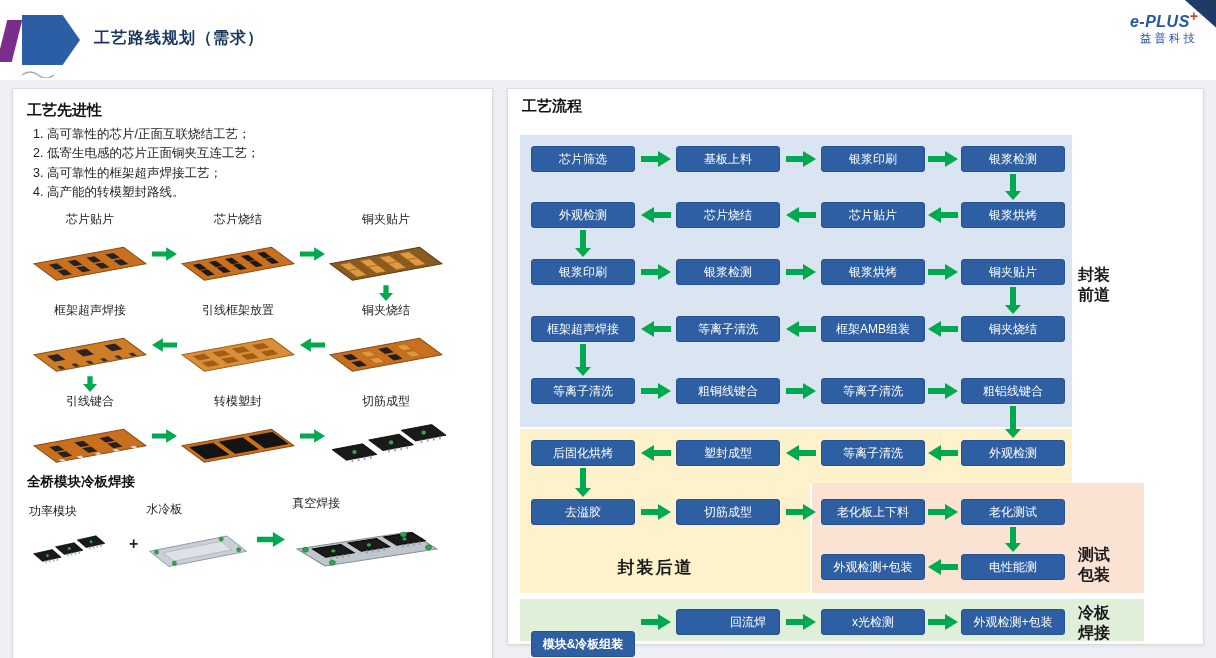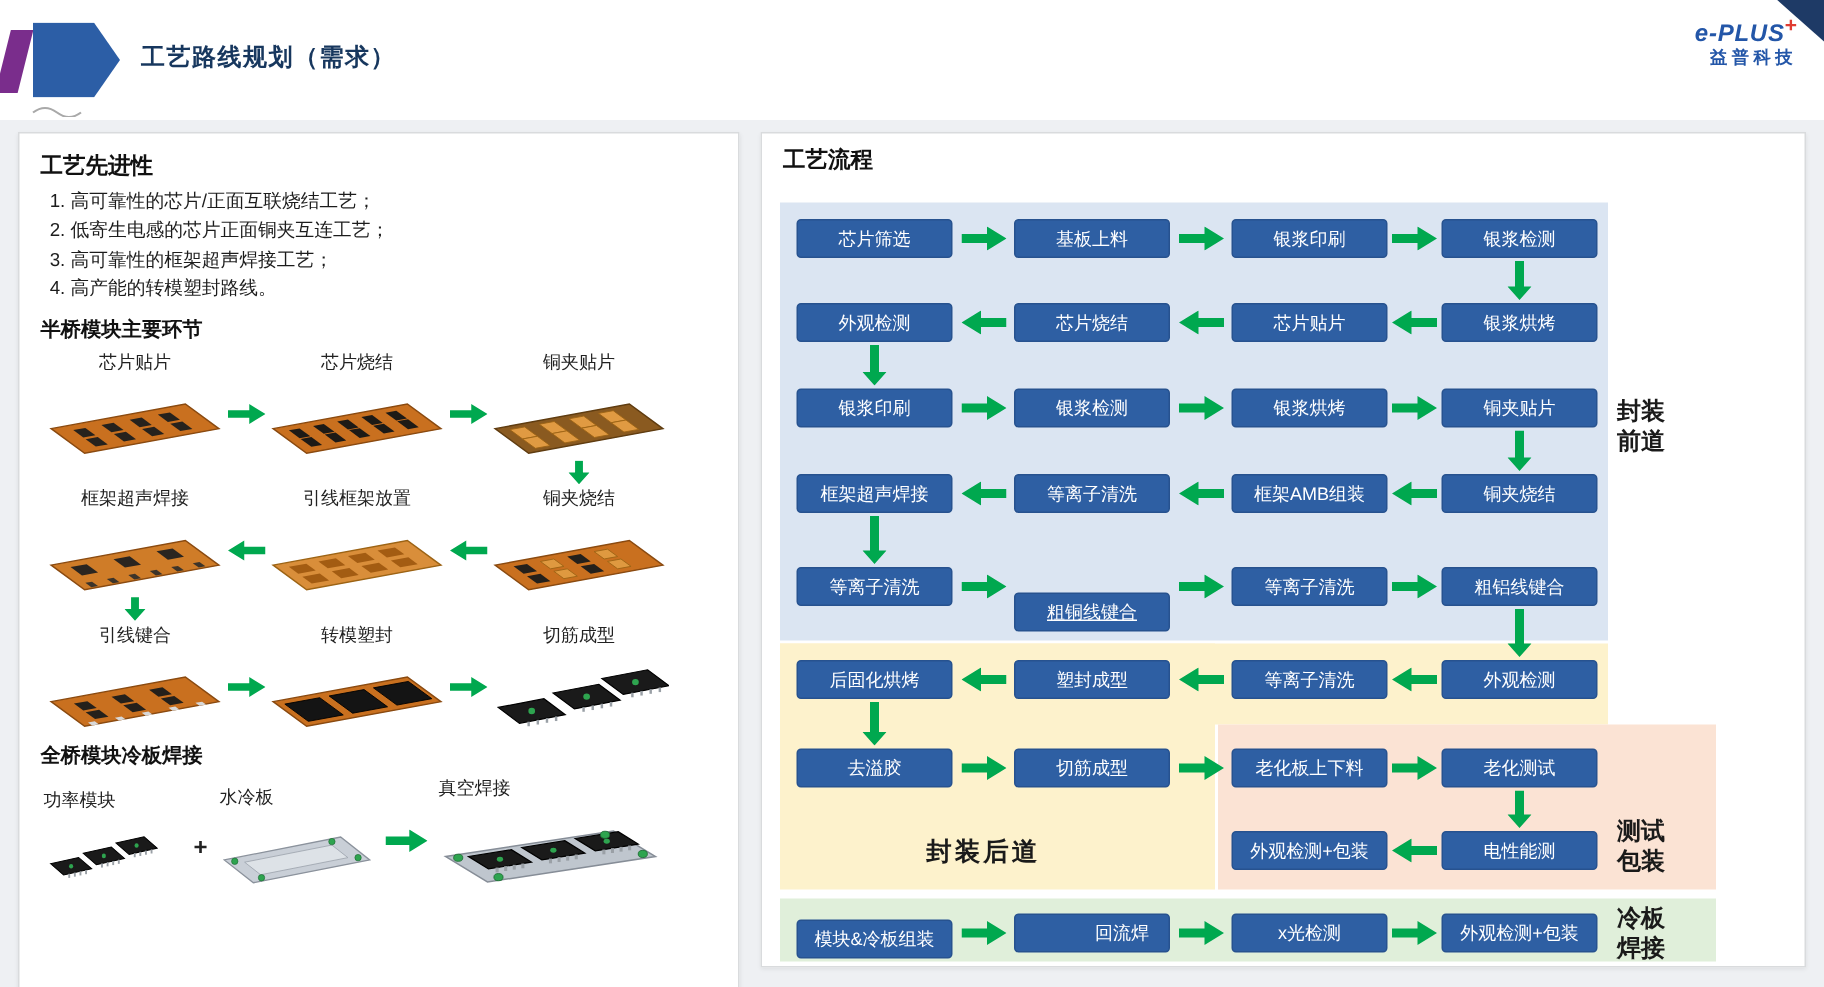--- a/index.html
+++ b/index.html
@@ -10,21 +10,21 @@
   
   .header{position:absolute;top:0;left:0;width:100%;height:80px;background:#ffffff}
   .deco-purple{position:absolute;left:2px;top:20px;width:15px;height:42px;background:#7a2d8c;transform:skewX(-14deg)}
   .deco-blue{position:absolute;left:22px;top:15px;width:58px;height:50px;background:#2c5ea6;
              clip-path:polygon(0 0,70% 0,100% 50%,70% 100%,0 100%)}
   .slide-title{position:absolute;left:94px;top:28px;font-size:16px;font-weight:700;color:#17375e;letter-spacing:1px;white-space:nowrap}
   .squiggle{position:absolute;left:20px;top:68px}
   .logo{position:absolute;right:18px;top:9px;text-align:right;line-height:1.05}
   .logo-brand{font-size:16px;font-weight:800;font-style:italic;color:#2356a8;letter-spacing:.5px}
   .logo-plus{font-size:14px;font-weight:800;color:#e03c31;vertical-align:super}
-  .logo-sub{font-size:11.5px;font-weight:700;color:#2356a8;letter-spacing:3px;margin-top:1px}
+  .logo-sub{font-size:11.5px;font-weight:400;color:#2356a8;letter-spacing:3px;margin-top:1px}
   .corner-tri{position:absolute;right:0;top:0;width:38px;height:30px;background:#1e3a66;
               clip-path:polygon(18% 0,100% 0,100% 92%)}
 
   
   .panel{position:absolute;background:#fff;border:1px solid #d9dbdd;box-shadow:0 1px 3px rgba(0,0,0,.08)}
   .panel-left{left:12px;top:88px;width:481px;height:647px;padding:10px 14px}
   .panel-right{left:507px;top:88px;width:697px;height:557px}
 
   
   .adv-title{font-size:15px;font-weight:700;color:#111;margin:2px 0 5px}
@@ -86,21 +86,20 @@
 
   <div class="panel panel-left">
     <h2 class="adv-title">工艺先进性</h2>
     <ol class="adv-list">
       <li>高可靠性的芯片/正面互联烧结工艺；</li>
       <li>低寄生电感的芯片正面铜夹互连工艺；</li>
       <li>高可靠性的框架超声焊接工艺；</li>
       <li>高产能的转模塑封路线。</li>
     </ol>
 
-    <h3 class="sec-title">半桥模块主要环节</h3>
 
     <div class="hb-grid">
 
       <div class="proc-cell" style="grid-column:1;grid-row:1">
         <span class="proc-label">芯片贴片</span>
         <div class="proc-img">
             <svg viewBox="0 0 118 58" width="100%" height="100%" preserveAspectRatio="none">
               <polygon points="4,36 92,19 114,36 26,53" fill="#c9701f" stroke="#8a4a10" stroke-width="1"></polygon>
               <polygon points="18.52,37.02 26.439999999999998,35.49 33.04,40.59 25.119999999999997,42.120000000000005" fill="#26221d"></polygon>
               <polygon points="37.00000000000001,33.45 44.92000000000001,31.92 51.52000000000001,37.02 43.60000000000001,38.550000000000004" fill="#26221d"></polygon>
@@ -436,21 +435,21 @@
         <div class="flow-arrow" style="left: 120.5px; top: 202px;"><svg width="30" height="16" viewBox="0 0 30 16">
             <polygon points="30,5 13,5 13,0 0,8 13,16 13,11 30,11" fill="#00a84f"></polygon>
           </svg></div>
         <div class="flow-arrow" style="left: 265.5px; top: 202px;"><svg width="30" height="16" viewBox="0 0 30 16">
             <polygon points="30,5 13,5 13,0 0,8 13,16 13,11 30,11" fill="#00a84f"></polygon>
           </svg></div>
         <div class="flow-arrow" style="left: 408px; top: 202px;"><svg width="30" height="16" viewBox="0 0 30 16">
             <polygon points="30,5 13,5 13,0 0,8 13,16 13,11 30,11" fill="#00a84f"></polygon>
           </svg></div>
         <div class="fbox" style="left: 11px; top: 259px;">等离子清洗</div>
-        <div class="fbox" style="left: 156px; top: 276px; text-decoration: underline;">粗铜线键合</div>
+        <div class="fbox" style="left: 156px; top: 259px;">粗铜线键合</div>
         <div class="fbox" style="left: 301px; top: 259px;">等离子清洗</div>
         <div class="fbox" style="left: 441px; top: 259px;">粗铝线键合</div>
         <div class="flow-arrow" style="left: 120.5px; top: 264px;"><svg width="30" height="16" viewBox="0 0 30 16">
             <polygon points="0,5 17,5 17,0 30,8 17,16 17,11 0,11" fill="#00a84f"></polygon>
           </svg></div>
         <div class="flow-arrow" style="left: 265.5px; top: 264px;"><svg width="30" height="16" viewBox="0 0 30 16">
             <polygon points="0,5 17,5 17,0 30,8 17,16 17,11 0,11" fill="#00a84f"></polygon>
           </svg></div>
         <div class="flow-arrow" style="left: 408px; top: 264px;"><svg width="30" height="16" viewBox="0 0 30 16">
             <polygon points="0,5 17,5 17,0 30,8 17,16 17,11 0,11" fill="#00a84f"></polygon>
@@ -479,21 +478,21 @@
             <polygon points="0,5 17,5 17,0 30,8 17,16 17,11 0,11" fill="#00a84f"></polygon>
           </svg></div>
         <div class="flow-arrow" style="left: 408px; top: 385px;"><svg width="30" height="16" viewBox="0 0 30 16">
             <polygon points="0,5 17,5 17,0 30,8 17,16 17,11 0,11" fill="#00a84f"></polygon>
           </svg></div>
         <div class="fbox" style="left: 301px; top: 435px;">外观检测+包装</div>
         <div class="fbox" style="left: 441px; top: 435px;">电性能测</div>
         <div class="flow-arrow" style="left: 408px; top: 440px;"><svg width="30" height="16" viewBox="0 0 30 16">
             <polygon points="30,5 13,5 13,0 0,8 13,16 13,11 30,11" fill="#00a84f"></polygon>
           </svg></div>
-        <div class="fbox" style="left: 11px; top: 494px;">模块&amp;冷板组装</div>
+        <div class="fbox" style="left: 11px; top: 512px; font-weight: bold;">模块&amp;冷板组装</div>
         <div class="fbox" style="left: 156px; top: 490px; padding-left: 40px;">回流焊</div>
         <div class="fbox" style="left: 301px; top: 490px;">x光检测</div>
         <div class="fbox" style="left: 441px; top: 490px;">外观检测+包装</div>
         <div class="flow-arrow" style="left: 120.5px; top: 495px;"><svg width="30" height="16" viewBox="0 0 30 16">
             <polygon points="0,5 17,5 17,0 30,8 17,16 17,11 0,11" fill="#00a84f"></polygon>
           </svg></div>
         <div class="flow-arrow" style="left: 265.5px; top: 495px;"><svg width="30" height="16" viewBox="0 0 30 16">
             <polygon points="0,5 17,5 17,0 30,8 17,16 17,11 0,11" fill="#00a84f"></polygon>
           </svg></div>
         <div class="flow-arrow" style="left: 408px; top: 495px;"><svg width="30" height="16" viewBox="0 0 30 16">

